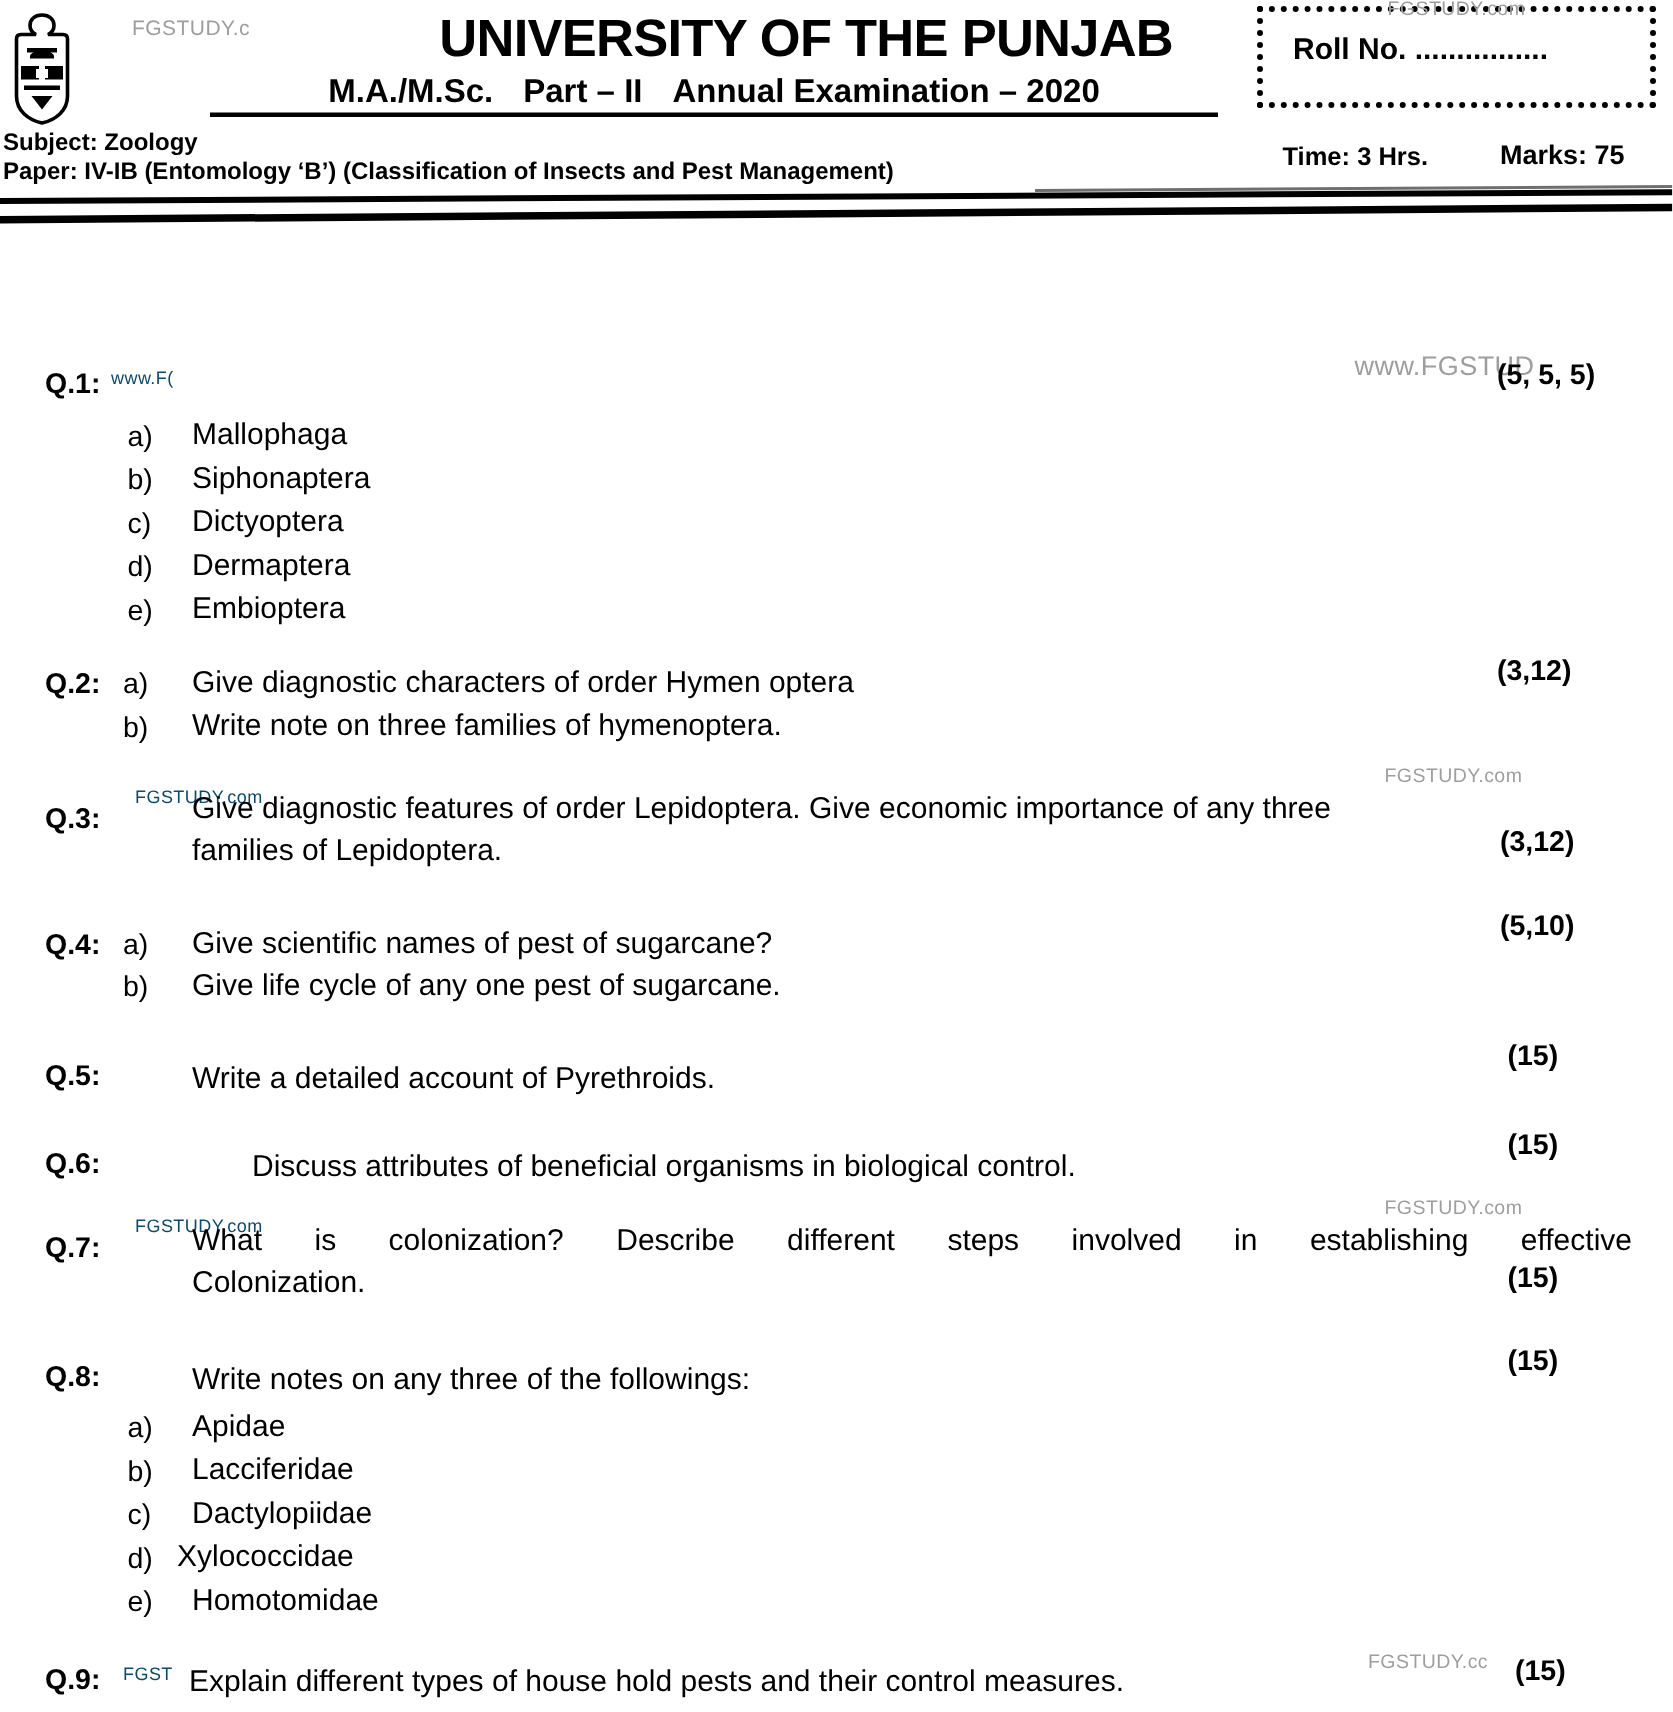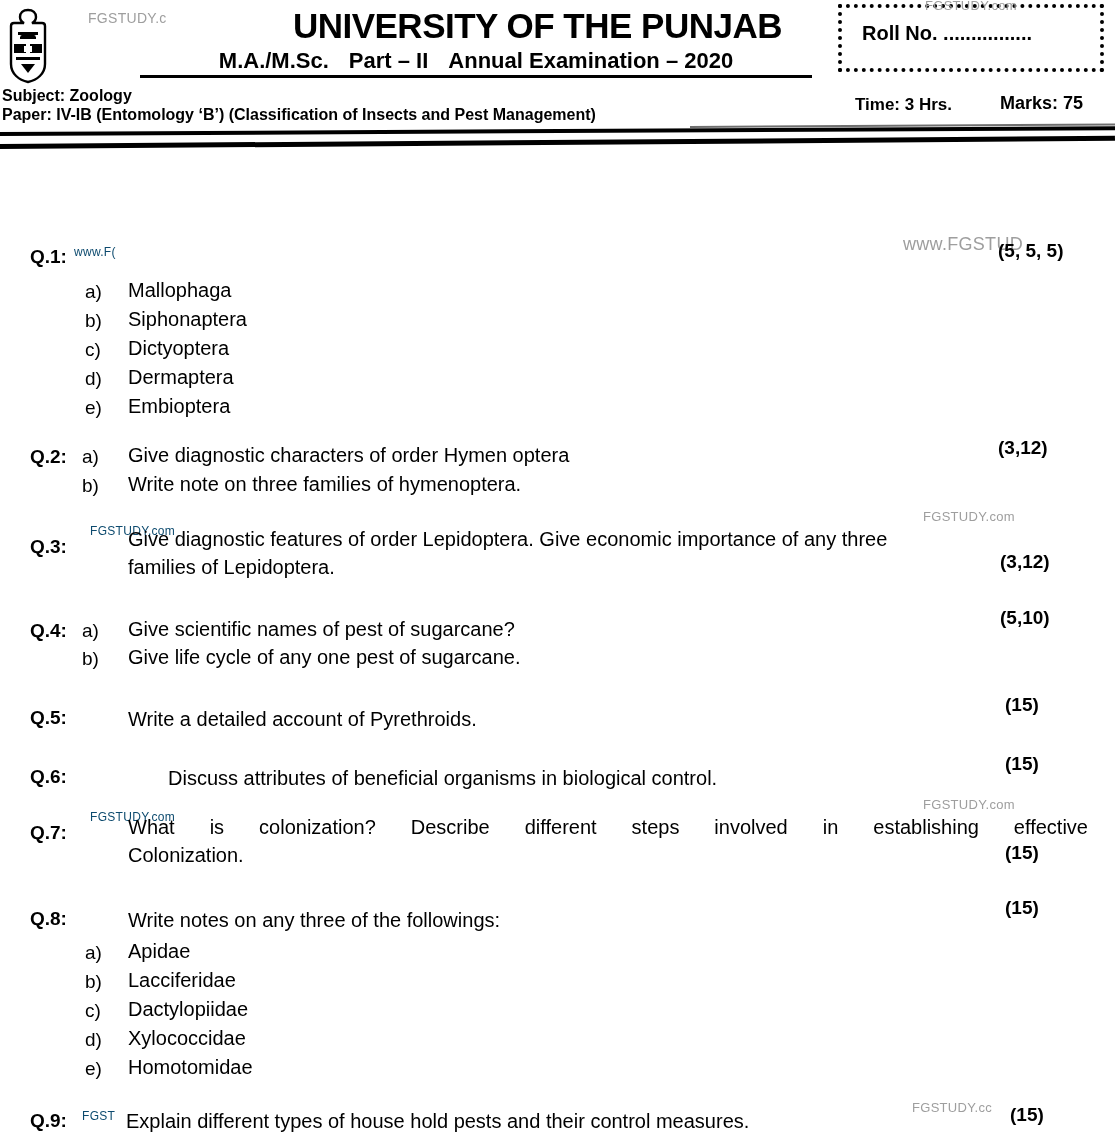--- a/index.html
+++ b/index.html
@@ -308,21 +308,21 @@
   <div class="sub-letter" style="left:85px; top:942px;">a)</div>
   <div class="sub-text" style="left:128px; top:940px;">Apidae</div>
 
   <div class="sub-letter" style="left:85px; top:971px;">b)</div>
   <div class="sub-text" style="left:128px; top:969px;">Lacciferidae</div>
 
   <div class="sub-letter" style="left:85px; top:1000px;">c)</div>
   <div class="sub-text" style="left:128px; top:998px;">Dactylopiidae</div>
 
   <div class="sub-letter" style="left:85px; top:1029px;">d)</div>
-  <div class="sub-text" style="left:128px; top:1027px;">Xylococcidae</div>
+  <div class="sub-text" style="left:118px; top:1027px;">Xylococcidae</div>
 
   <div class="sub-letter" style="left:85px; top:1058px;">e)</div>
   <div class="sub-text" style="left:128px; top:1056px;">Homotomidae</div>
 
   <div class="q-label" style="left:30px; top:1110px;">Q.9:</div>
   <div class="wm wm-faint" style="left:82px; top:1109px; font-size:12px;">FGST</div>
   <div class="q-text nowrap" style="left:126px; top:1106px;">Explain different types of house hold pests and their control measures.</div>
   <div class="wm" style="left:912px; top:1100px; font-size:13px;">FGSTUDY.cc</div>
   <div class="q-marks" style="left:1010px; top:1104px;">(15)</div>
 

